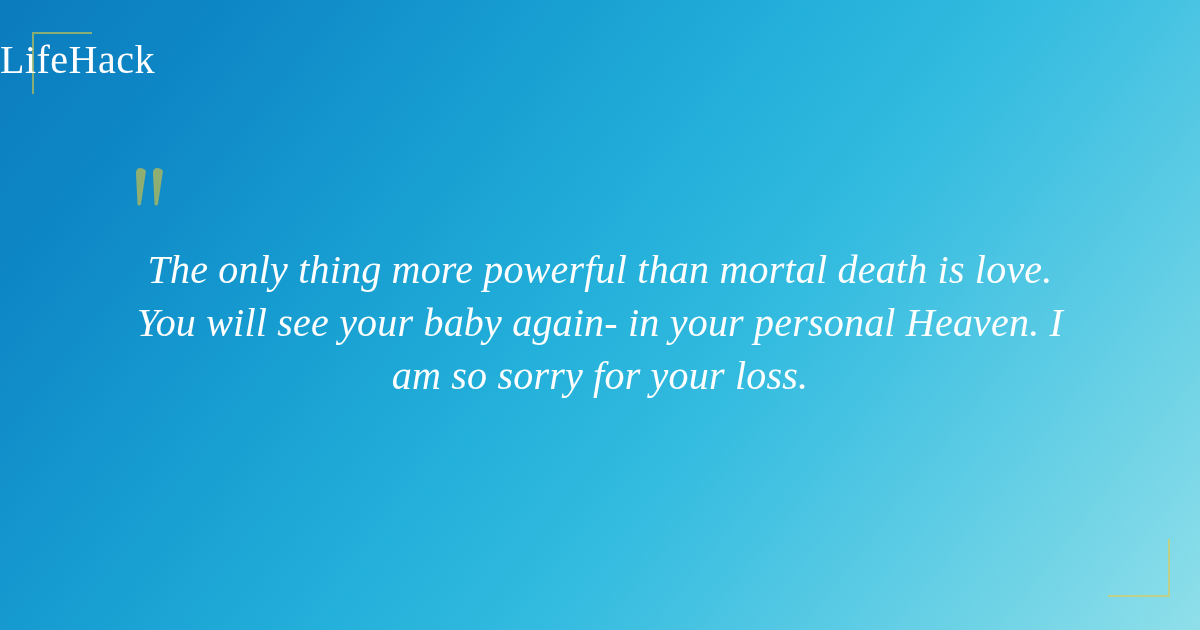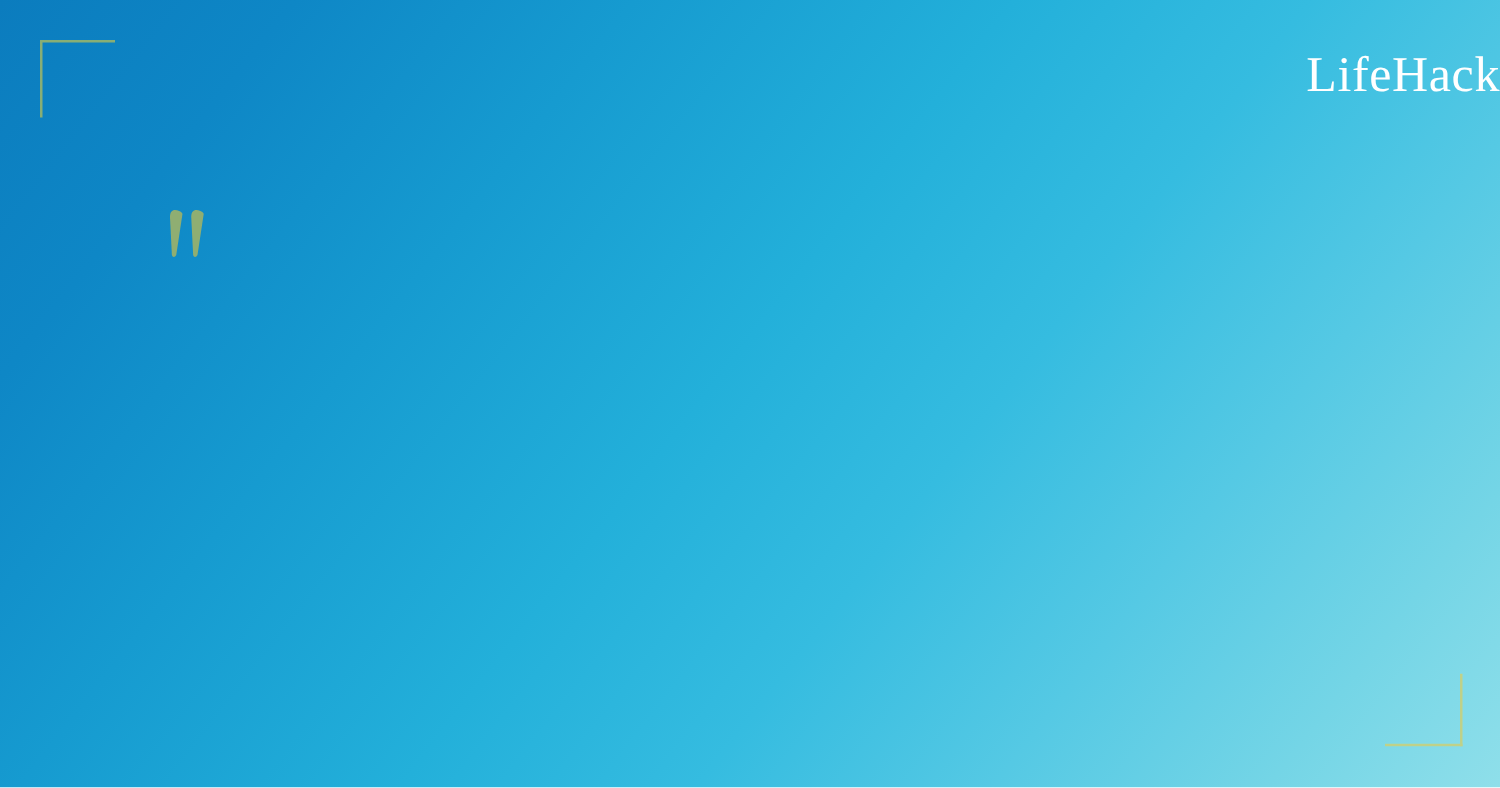--- a/index.html
+++ b/index.html
@@ -52,21 +52,21 @@
     border-bottom: 2px solid #C3D184;
     opacity: 0.95;
   }
 
   
   .brand {
     position: absolute;
     top: 36px;
     left: 0;
     width: 1200px;
-    text-align: right;
+    text-align: left;
     font-family: "Liberation Serif", "DejaVu Serif", serif;
     font-size: 40px;
     line-height: 48px;
     letter-spacing: 0.5px;
     color: #ffffff;
     font-weight: 400;
     user-select: none;
   }
 
   
@@ -109,16 +109,21 @@
 
   <div class="brand">LifeHack</div>
 
   <div class="quote-mark">
     <svg width="70" height="70" viewBox="0 0 70 70" aria-hidden="true">
       <path d="M12 8 C 14 8, 17 9, 18 11 L 13 44 C 12 46, 10 46, 9.5 44 L 8 14 C 7.8 10, 9.5 8, 12 8 Z" fill="#8FAE72"></path>
       <path d="M29 8 C 31 8, 34 9, 35 11 L 30 44 C 29 46, 27 46, 26.5 44 L 25 14 C 24.8 10, 26.5 8, 29 8 Z" fill="#8FAE72"></path>
     </svg>
   </div>
 
+  <div class="quote-block">
+    <div class="quote-line">The only thing more powerful than mortal death is love.</div>
+    <div class="quote-line">You will see your baby again- in your personal Heaven. I</div>
+    <div class="quote-line">am so sorry for your loss.</div>
+  </div>
 
   <div class="corner corner-br"></div>
 
 </div>
 
 </body></html>

